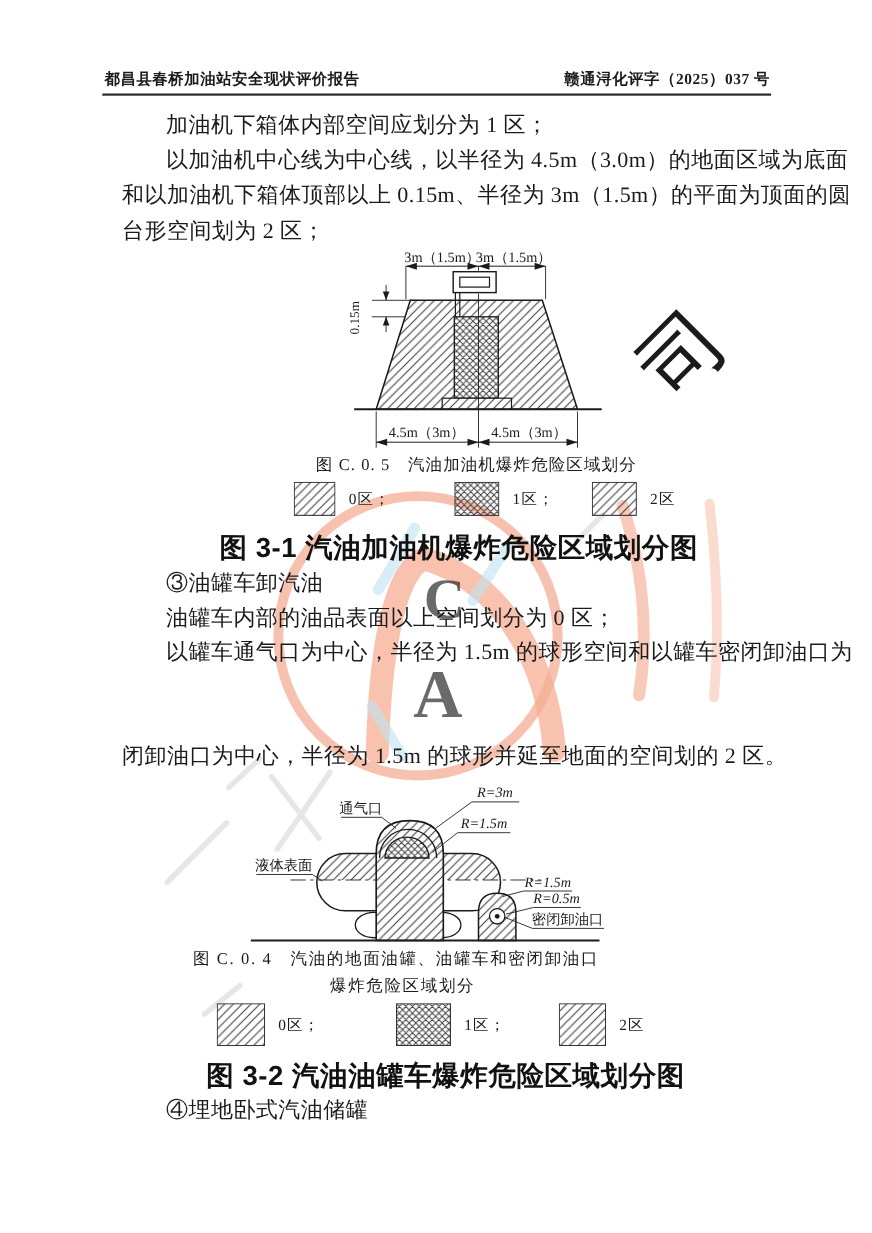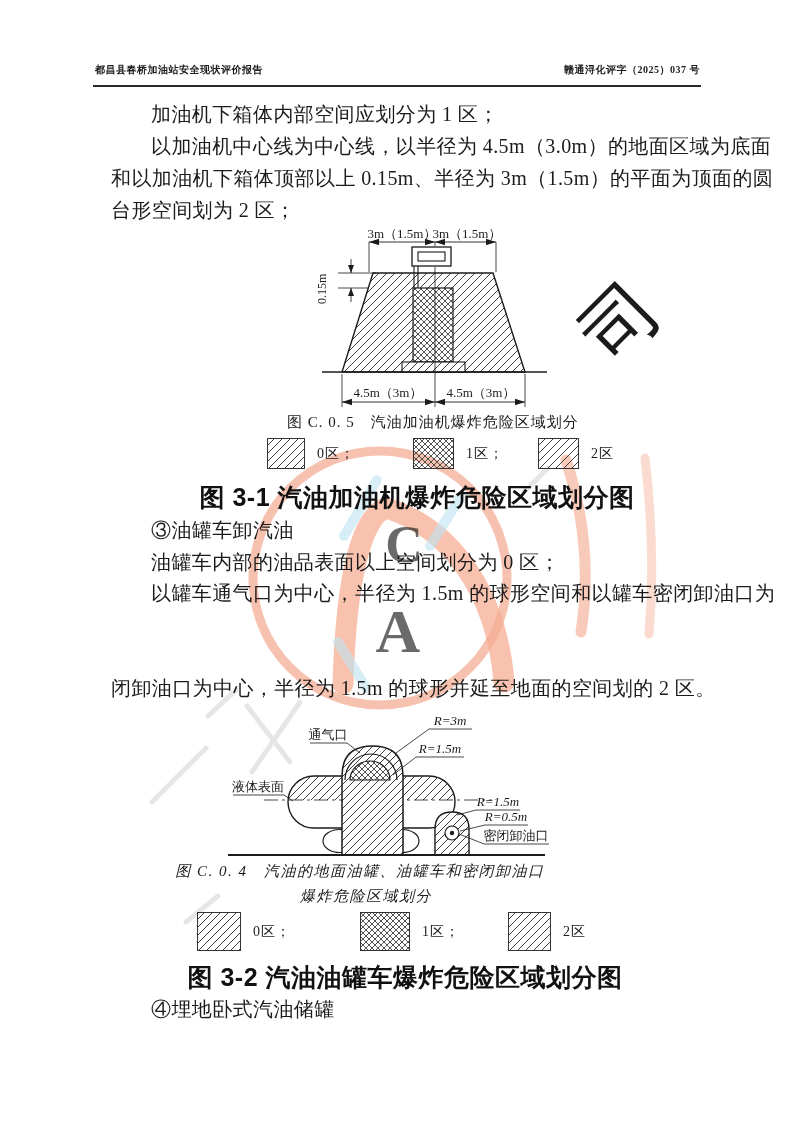--- a/index.html
+++ b/index.html
@@ -1,26 +1,26 @@
 <!DOCTYPE html>
 <html><head>
 <meta charset="utf-8">
 <style>
   html,body{margin:0;padding:0;background:#ffffff;}
   .page{position:relative;width:793px;height:1121px;background:#ffffff;overflow:hidden;
         font-family:"Liberation Serif","DejaVu Serif",serif;color:#1b1b1b;}
-  .hdr{position:absolute;top:63px;font-size:10px;font-weight:bold;letter-spacing:0.5px;white-space:nowrap;}
+  .hdr{position:absolute;top:63px;font-size:14px;font-weight:bold;letter-spacing:0.5px;white-space:nowrap;}
   .hdr-left{left:95px;}
   .hdr-right{right:93px;}
   .hdr-rule{position:absolute;left:93px;top:85px;width:608px;height:2px;background:#2b2b2b;}
   .bline{position:absolute;left:95px;width:612px;font-size:20px;line-height:26px;white-space:nowrap;letter-spacing:0.4px;margin-left:16px;}
   .indent{padding-left:40px;}
   .cap-bold{position:absolute;font-family:"Liberation Sans","DejaVu Sans",sans-serif;font-weight:bold;
             font-size:25px;text-align:center;letter-spacing:0.5px;color:#111;}
-  .figcap{position:absolute;font-size:15px;text-align:center;letter-spacing:1.5px;white-space:nowrap;font-style:italic;}
+  .figcap{position:absolute;font-size:15px;text-align:center;letter-spacing:1.5px;white-space:nowrap;}
   .legend-item{position:absolute;display:flex;align-items:center;gap:12px;}
   .legend-label{font-size:14px;letter-spacing:1px;}
   .pageno{position:absolute;left:95px;top:1037px;width:640px;text-align:center;font-size:15px;}
   svg text{font-family:"Liberation Serif","DejaVu Serif",serif;fill:#1b1b1b;}
   .wm{position:absolute;left:0;top:0;pointer-events:none;}
 </style>
 </head>
 <body>
 
 <div class="page">

